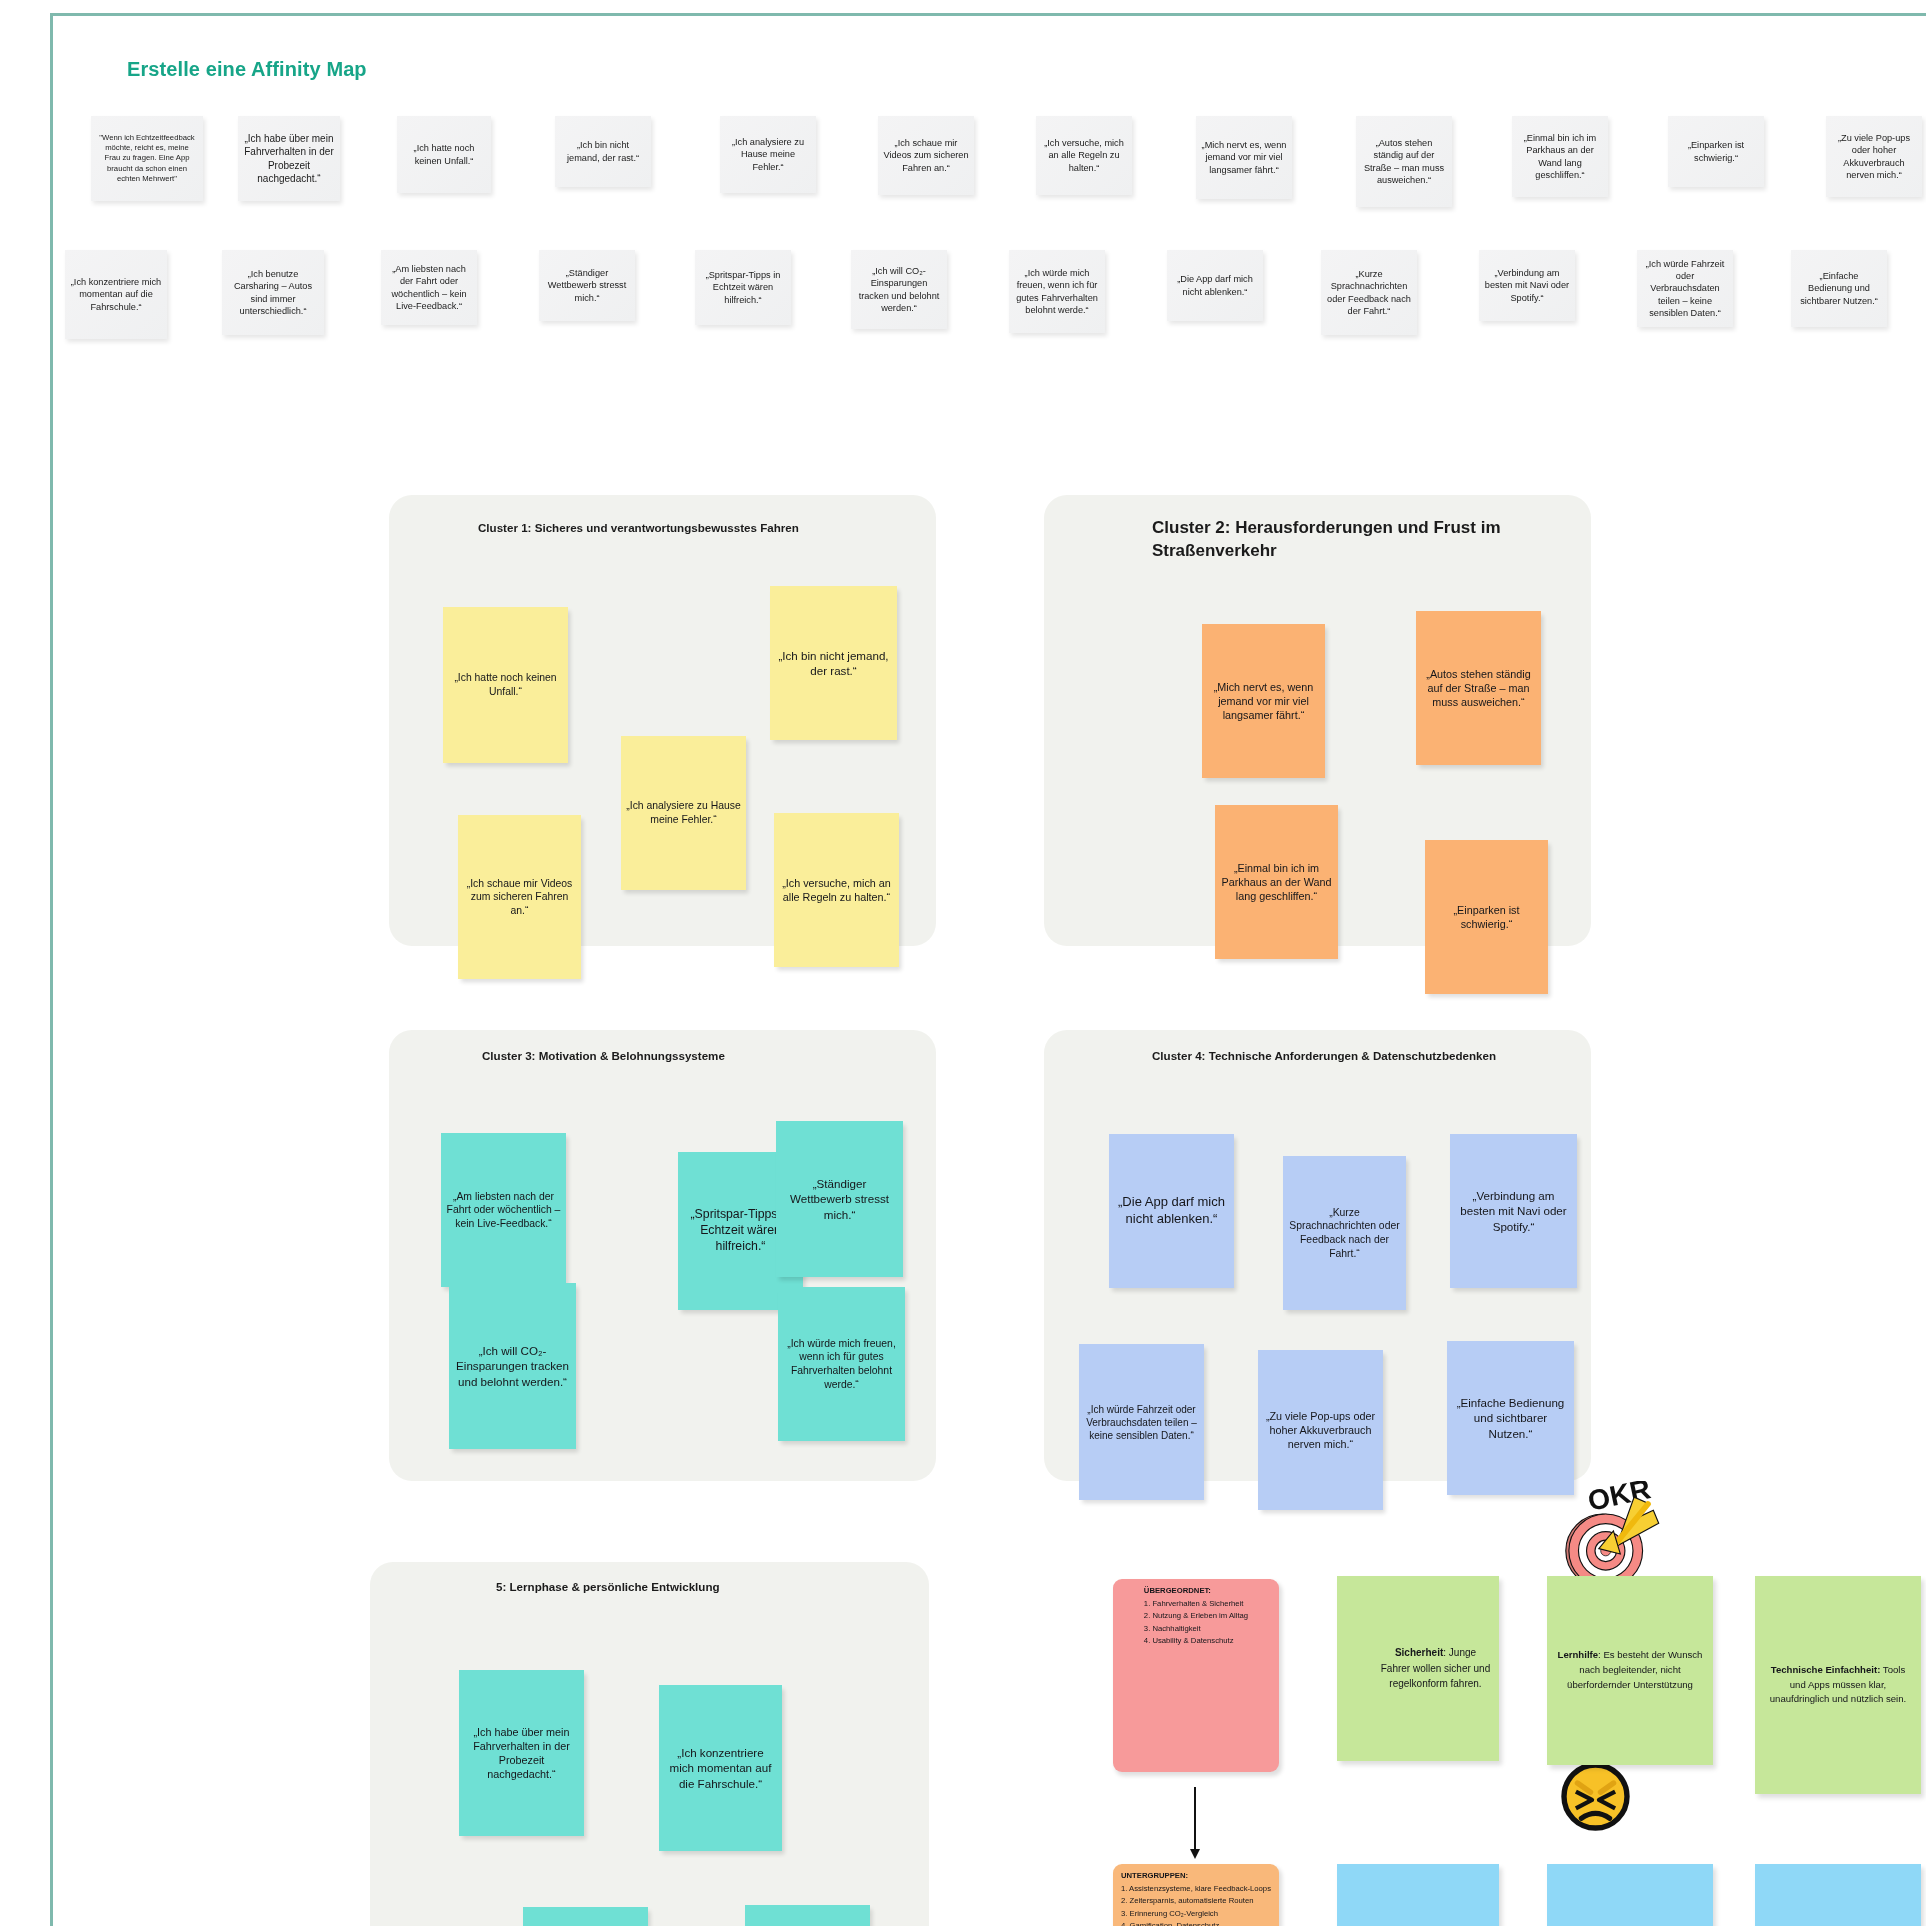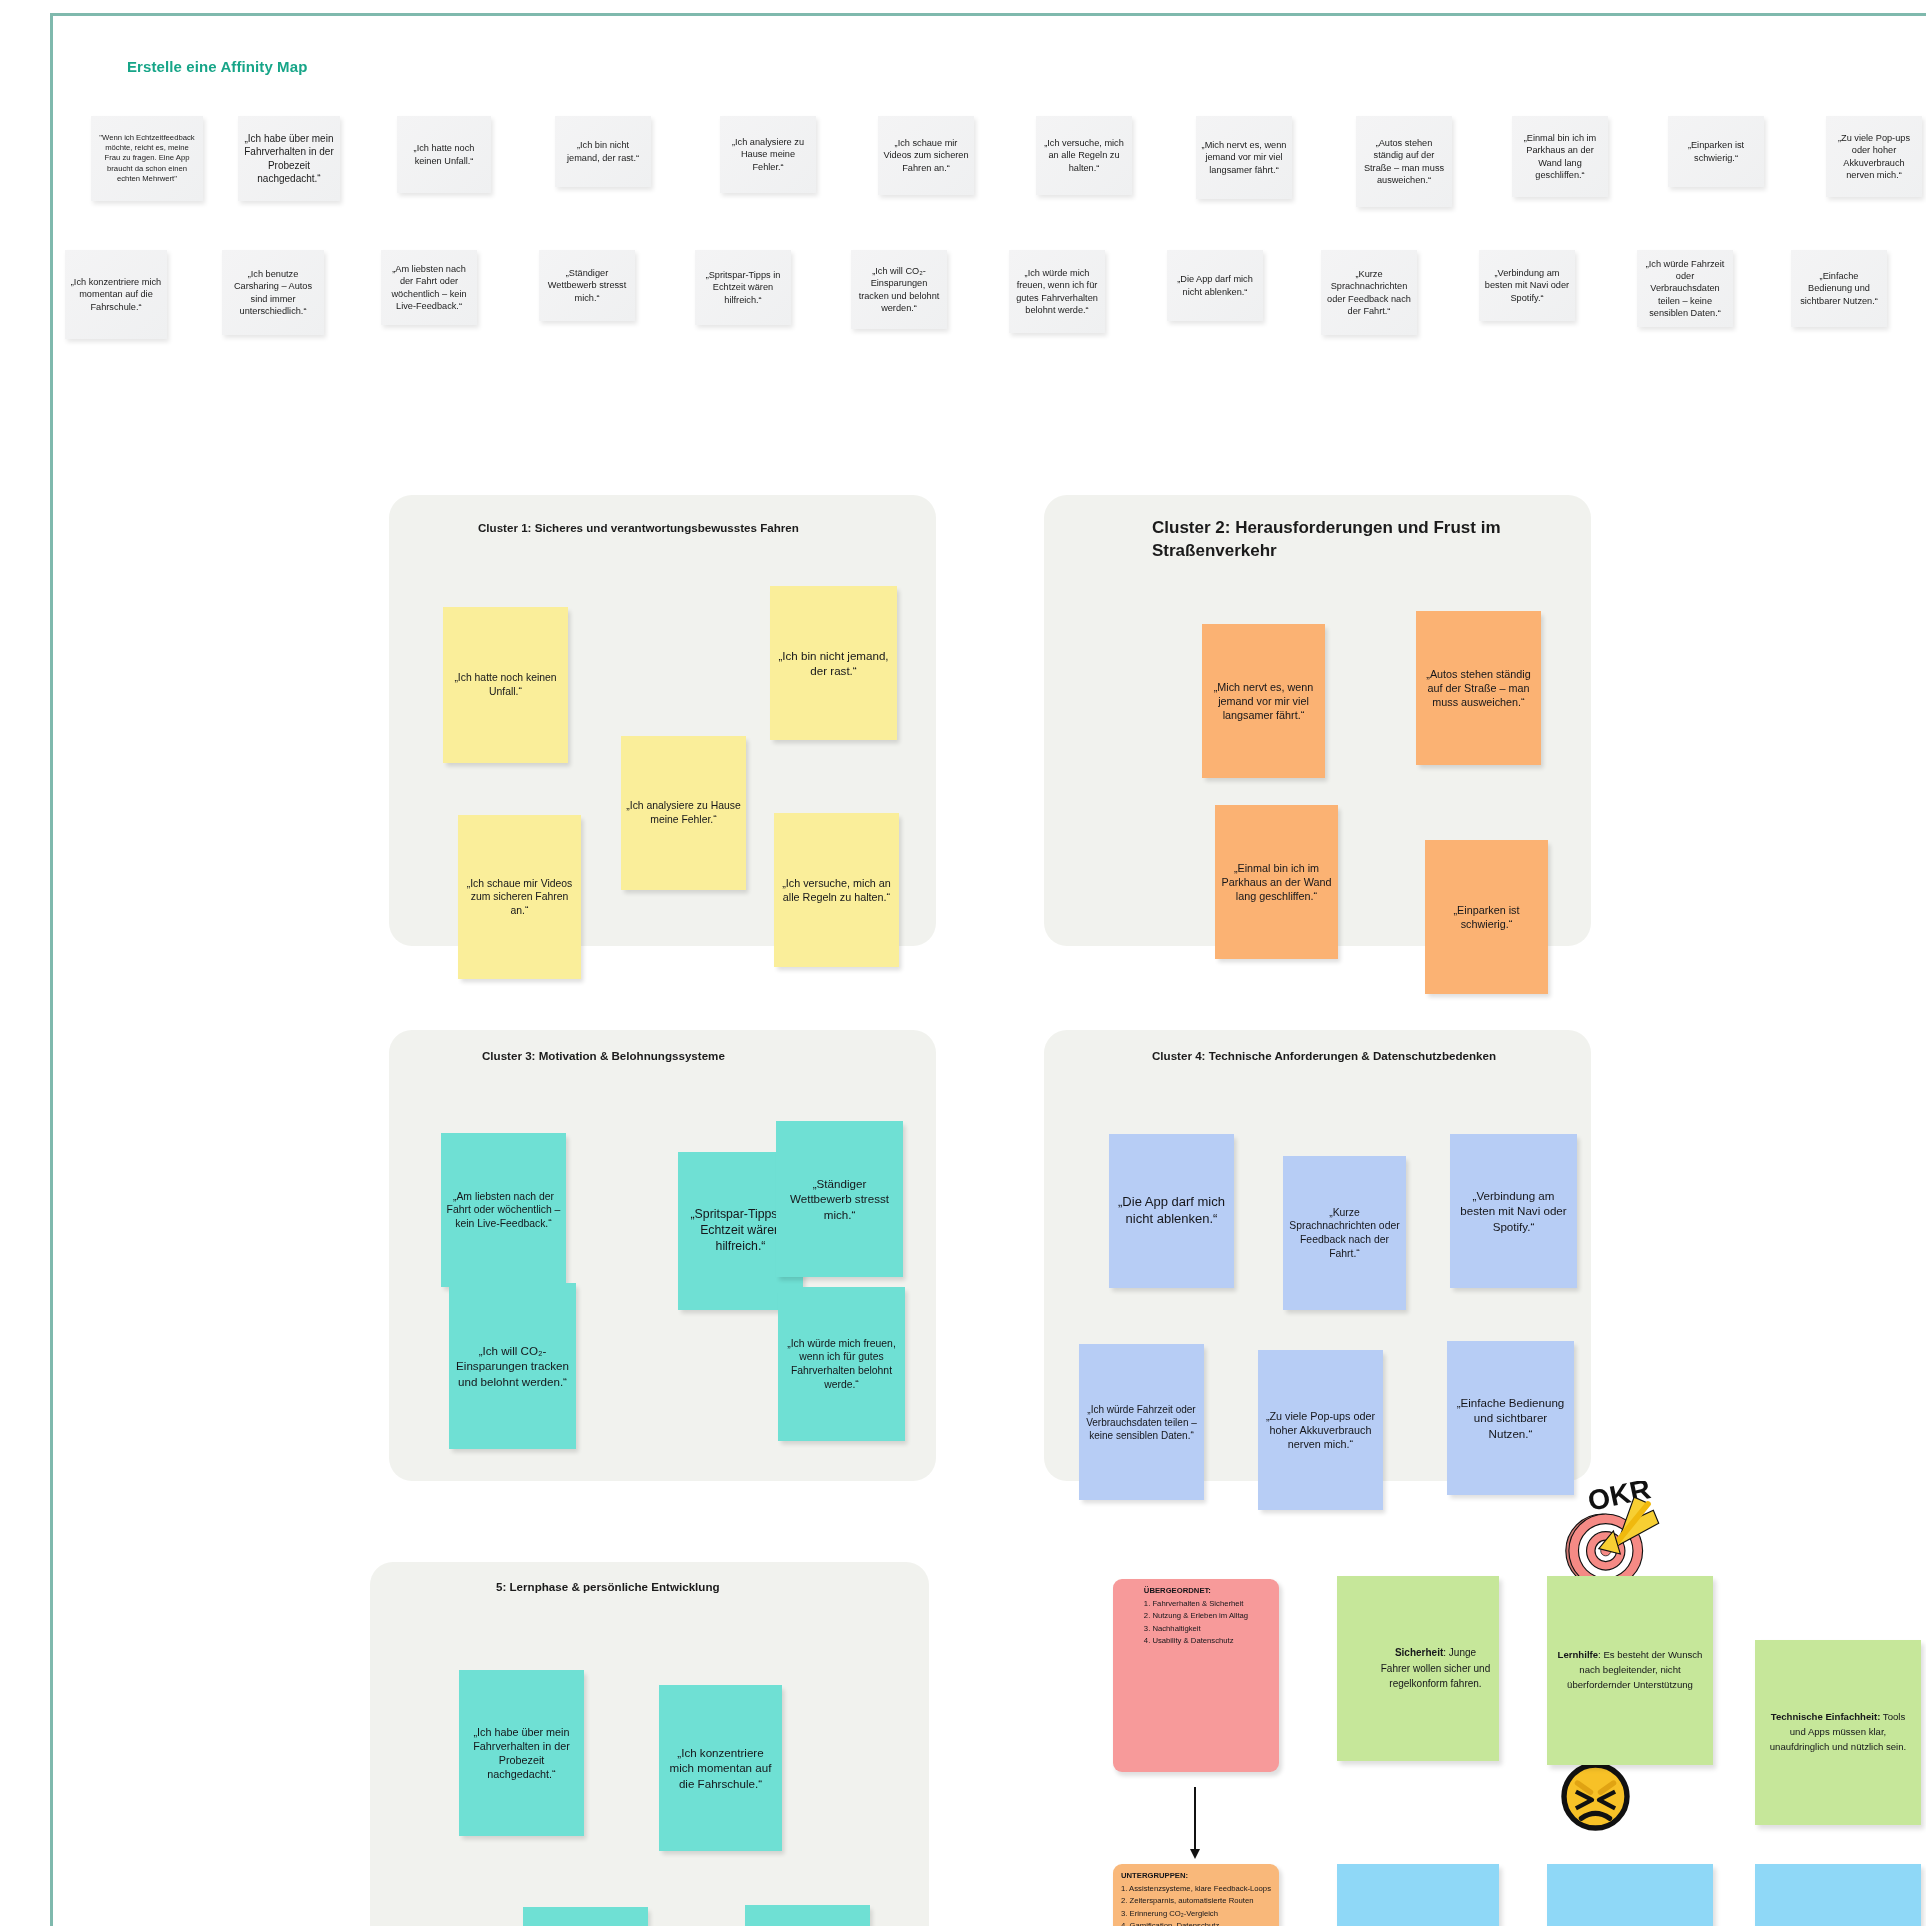--- a/index.html
+++ b/index.html
@@ -13,21 +13,21 @@
     position:absolute;
     left:50px;top:13px;
     width:1935px;height:2635px;
     border:3.9px solid #7fb9ad;
     background:#ffffff;
     box-sizing:border-box;
   }
   .board-title{
     position:absolute;
     left:127px;top:58px;
-    font-size:15px;font-weight:bold;
+    font-size:20px;font-weight:bold;
     color:#17a588;
     letter-spacing:0.1px;
   }
 
   
   .raw{
     position:absolute;
     background:linear-gradient(135deg,#f4f4f5 0%,#eff0f1 100%);
     box-shadow:2.3px 3.1px 4.6px rgba(0,0,0,0.10);
     display:flex;align-items:center;justify-content:center;
@@ -284,21 +284,21 @@
 </svg></div>
     <div class="okrnote k-red left-align" style="left: 1113px; top: 1579px; width: 166px; height: 193px; font-size: 7.7px;">
       <div><b>ÜBERGEORDNET:</b><br>1. Fahrverhalten &amp; Sicherheit<br>2. Nutzung &amp; Erleben im Alltag<br>3. Nachhaltigkeit<br>4. Usability &amp; Datenschutz</div>
     </div>
     <div class="okrnote k-green" style="left: 1337px; top: 1576px; width: 162px; height: 185px; font-size: 10px; padding-left: 42px;">
       <div><b>Sicherheit</b>: Junge Fahrer wollen sicher und regelkonform fahren.</div>
     </div>
     <div class="okrnote k-green" style="left: 1547px; top: 1576px; width: 166px; height: 189px; font-size: 9.6px;">
       <div><b>Lernhilfe</b>: Es besteht der Wunsch nach begleitender, nicht überfordernder Unterstützung</div>
     </div>
-    <div class="okrnote k-green" style="left: 1755px; top: 1640px; width: 166px; height: 185px; font-size: 9.6px;">
+    <div class="okrnote k-green" style="left: 1755px; top: 1576px; width: 166px; height: 218px; font-size: 9.6px;">
       <div><b>Technische Einfachheit:</b> Tools und Apps müssen klar, unaufdringlich und nützlich sein.</div>
     </div>
     <div class="arrow-line" style="left: 1194px; top: 1787px; width: 1.9px; height: 65px;"></div>
     <div class="arrow-head" style="left: 1190px; top: 1849px;"></div>
     <div class="okrnote k-orange left-align" style="left: 1113px; top: 1864px; width: 166px; height: 193px; font-size: 7.7px;">
       <div><b>UNTERGRUPPEN:</b><br>1. Assistenzsysteme, klare Feedback-Loops<br>2. Zeitersparnis, automatisierte Routen<br>3. Erinnerung CO₂-Vergleich<br>4. Gamification, Datenschutz</div>
     </div>
     <div class="okrnote k-blue" style="left: 1337px; top: 1864px; width: 162px; height: 181px; font-size: 10px;"></div>
     <div class="okrnote k-blue" style="left: 1547px; top: 1864px; width: 166px; height: 181px; font-size: 10.8px;"></div>
     <div class="okrnote k-blue" style="left: 1755px; top: 1864px; width: 166px; height: 181px; font-size: 10px;"></div>

